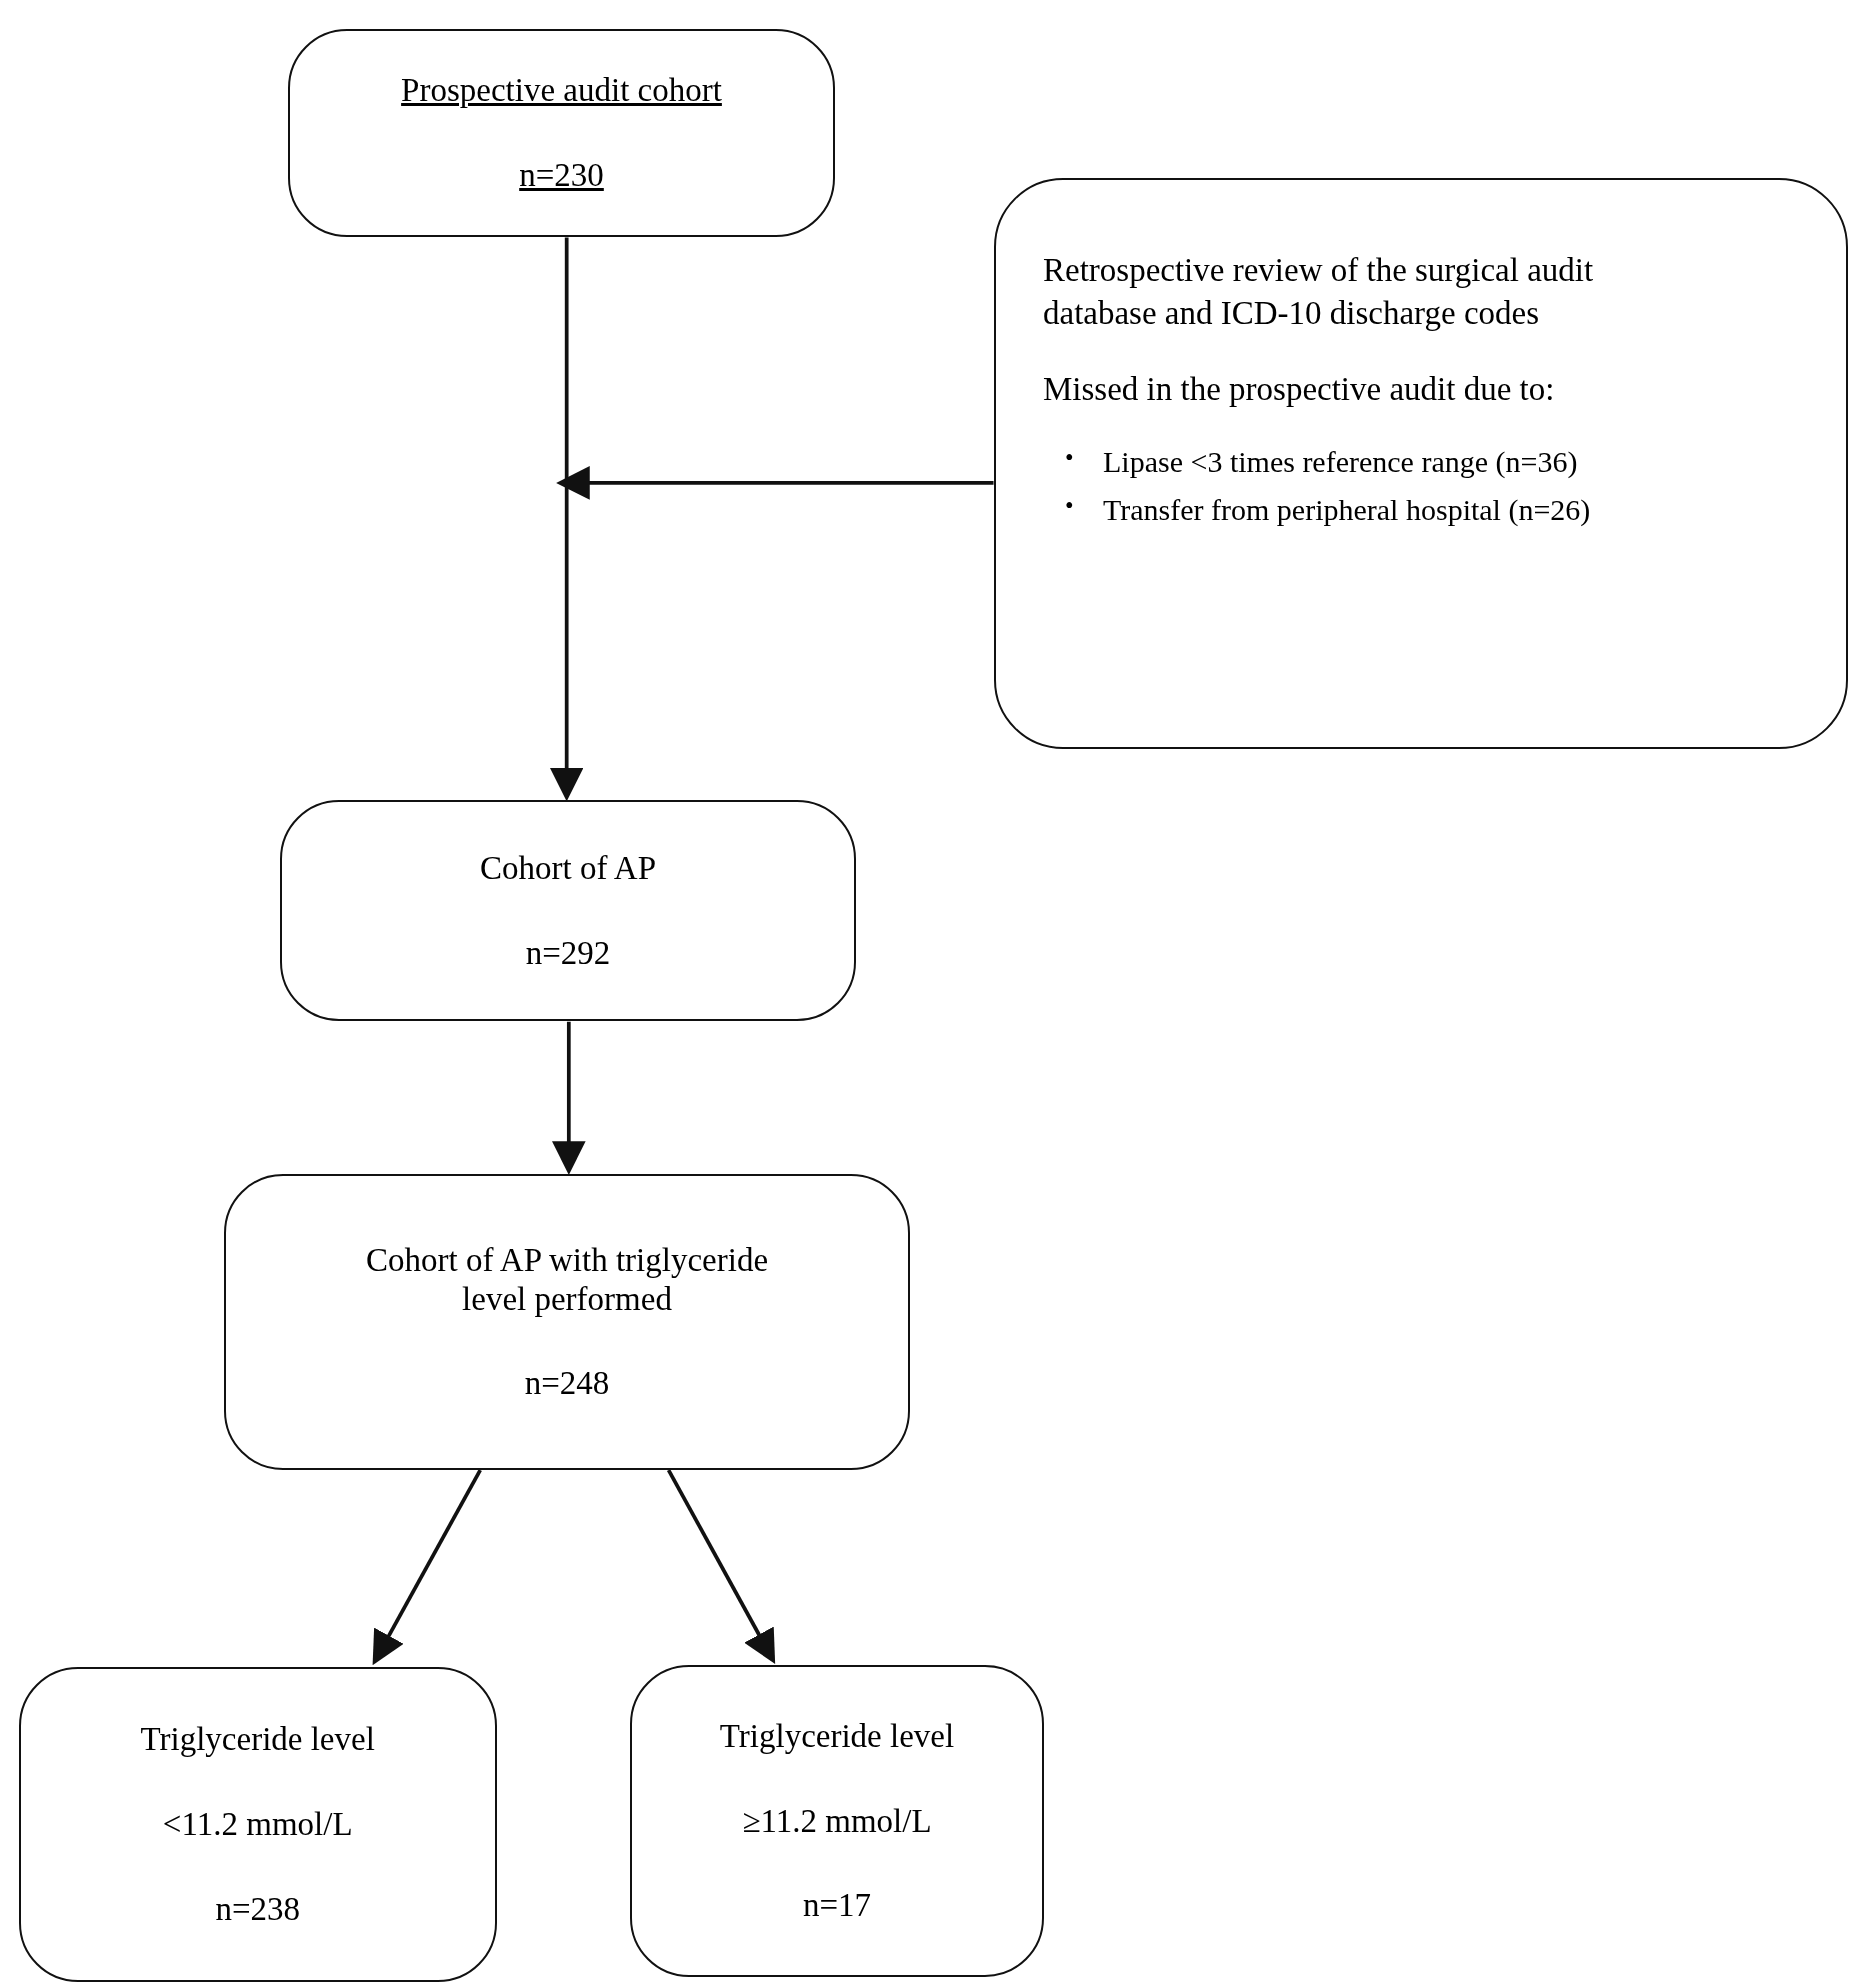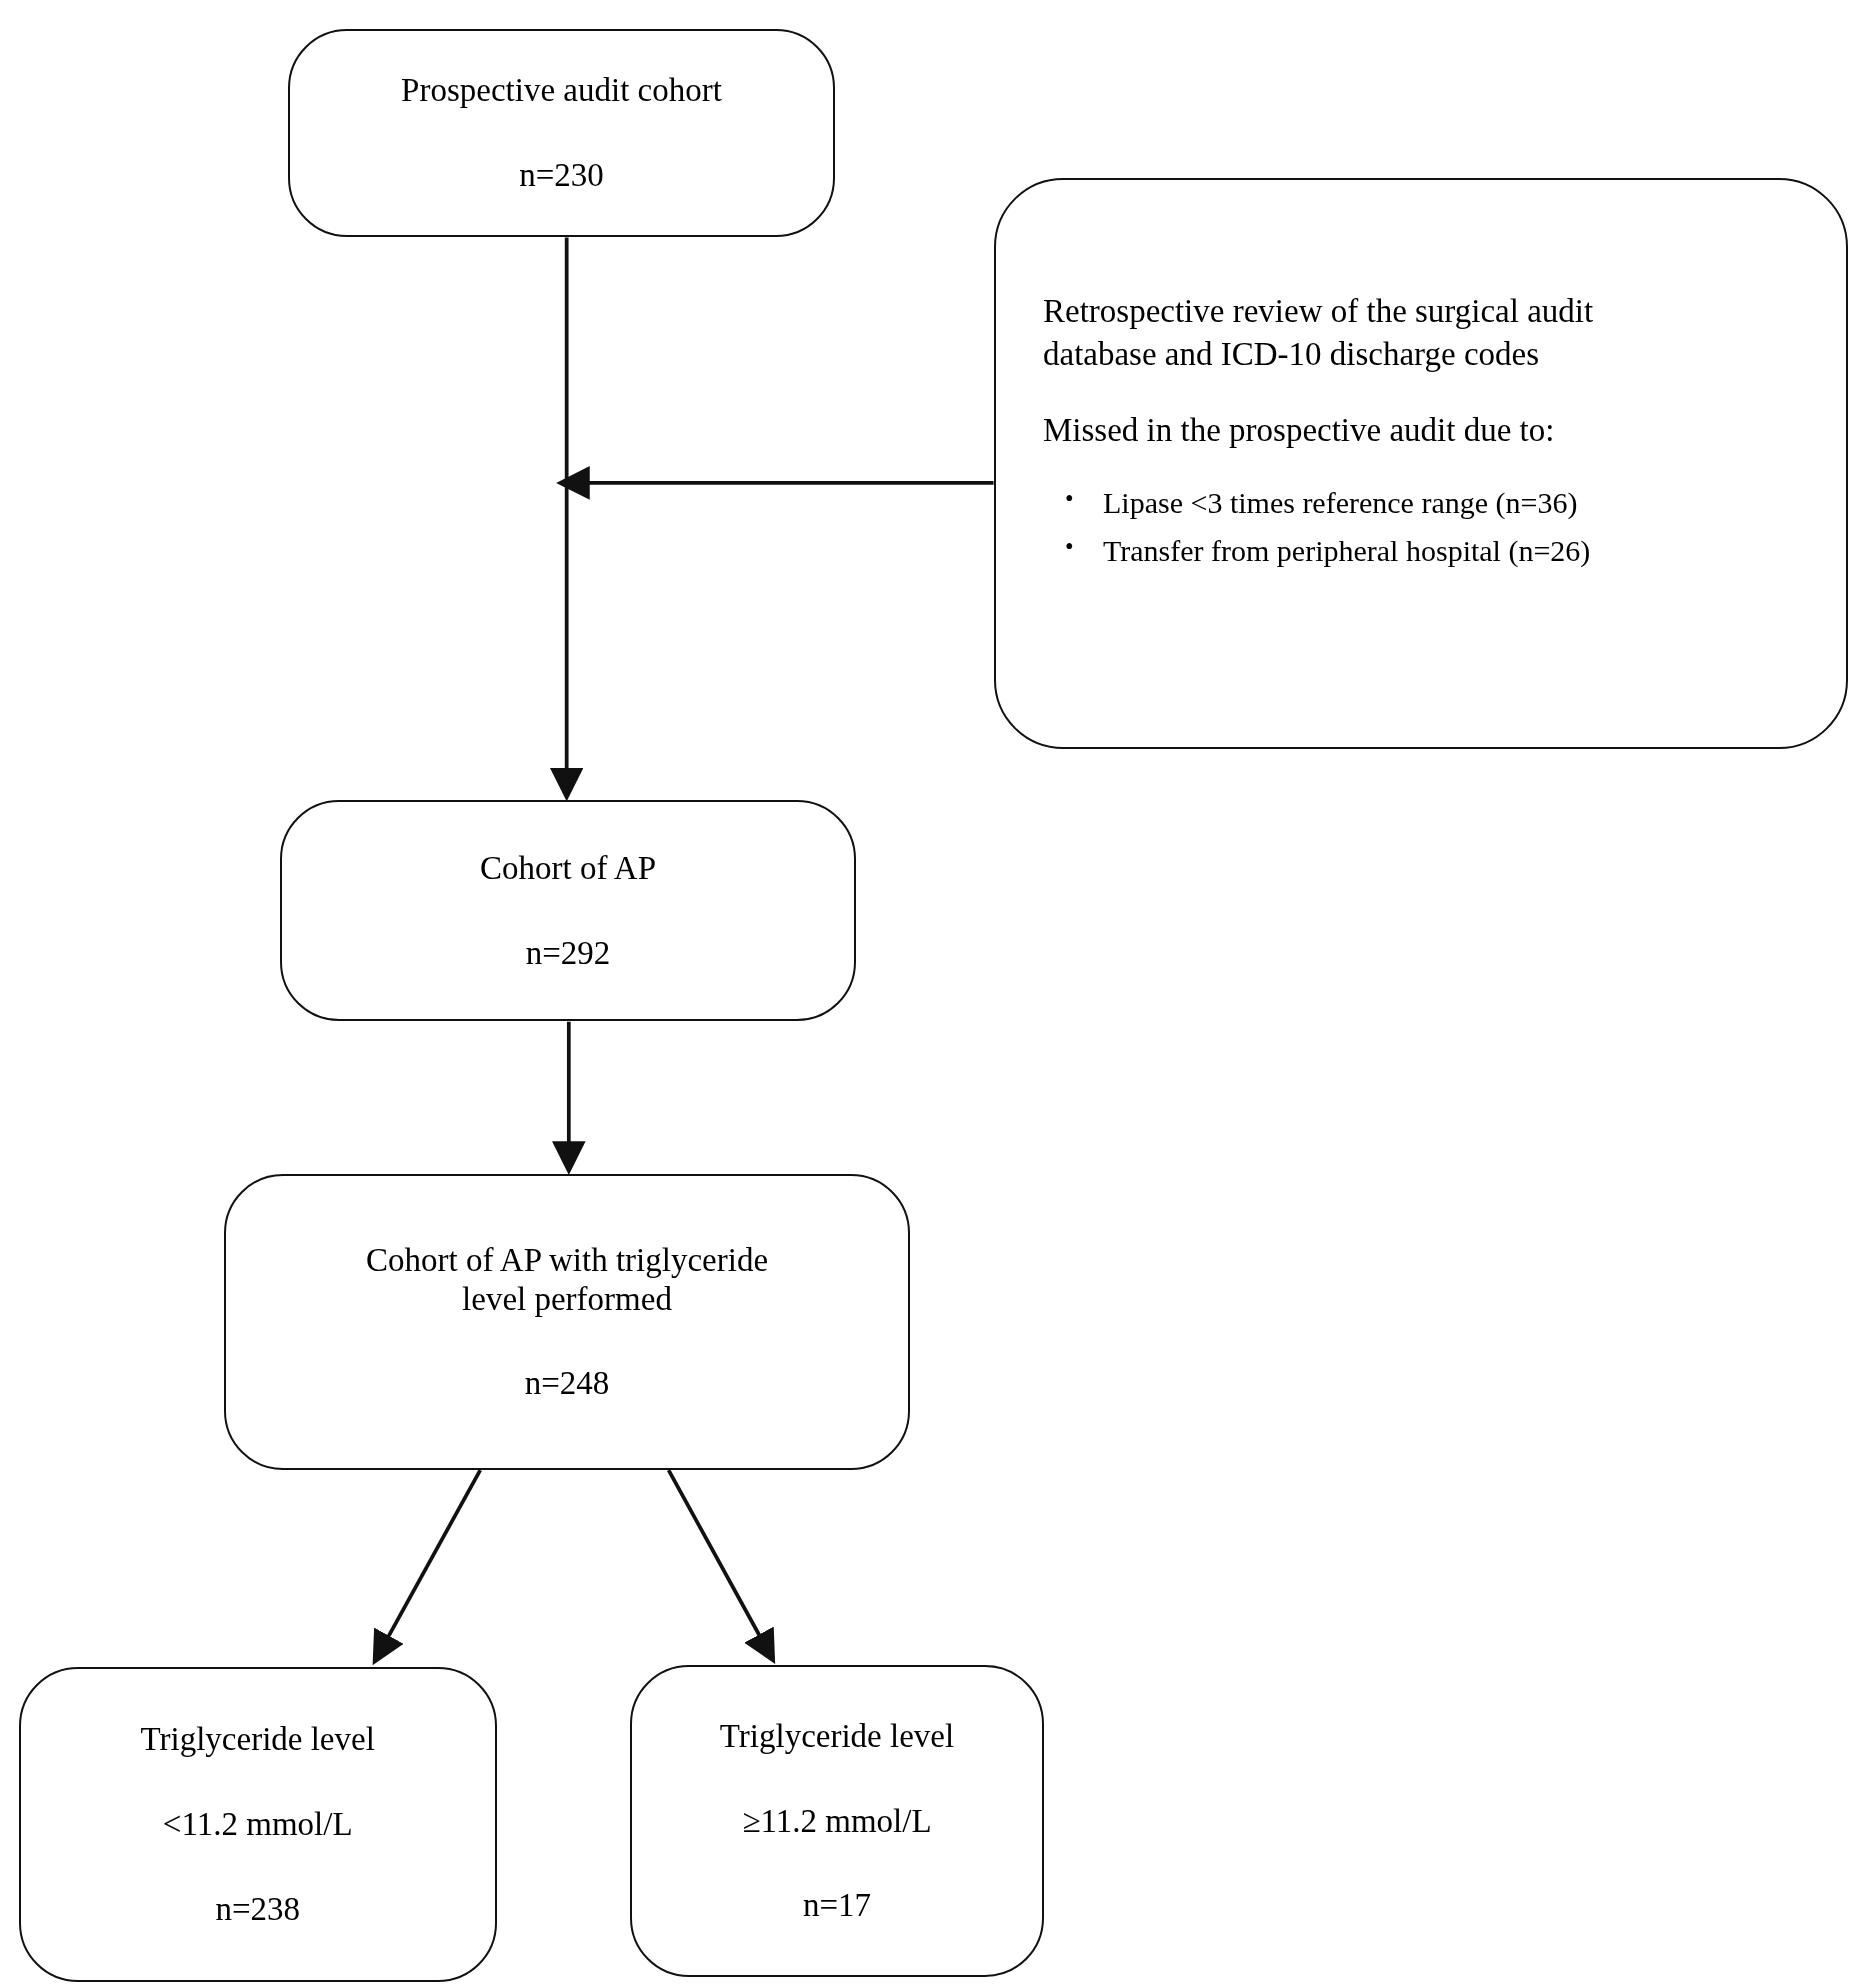--- a/index.html
+++ b/index.html
@@ -33,29 +33,29 @@
     font-size: 33px;
     line-height: 1.18;
     white-space: nowrap;
   }
   .node .gap {
     height: 46px;
   }
 
   
   #node-prospective {
-    left: 288px;  top: 29px;   width: 547px; height: 208px;
+    left: 288px;  top: 29px;   width: 547px; height: 208px; text-decoration: underline;
   }
   #node-retrospective {
     left: 994px; top: 178px;  width: 854px; height: 571px;
     border-radius: 69px;
     align-items: flex-start;
     justify-content: flex-start;
     text-align: left;
-    padding: 110px 32px 32px 47px;
+    padding: 69px 32px 32px 47px;
   }
   #node-retrospective .line {
     font-size: 33px;
     line-height: 1.30;
     white-space: normal;
   }
   #node-cohort-ap {
     left: 280px;  top: 800px; width: 576px; height: 221px;
   }
   #node-cohort-tg {

